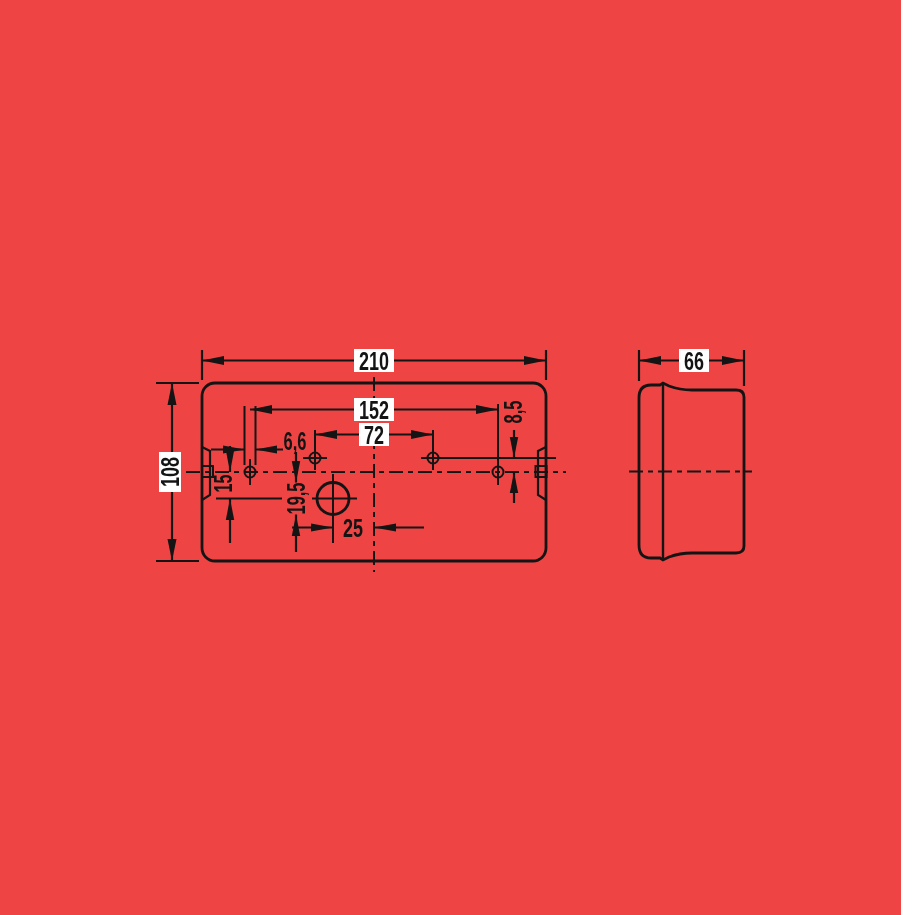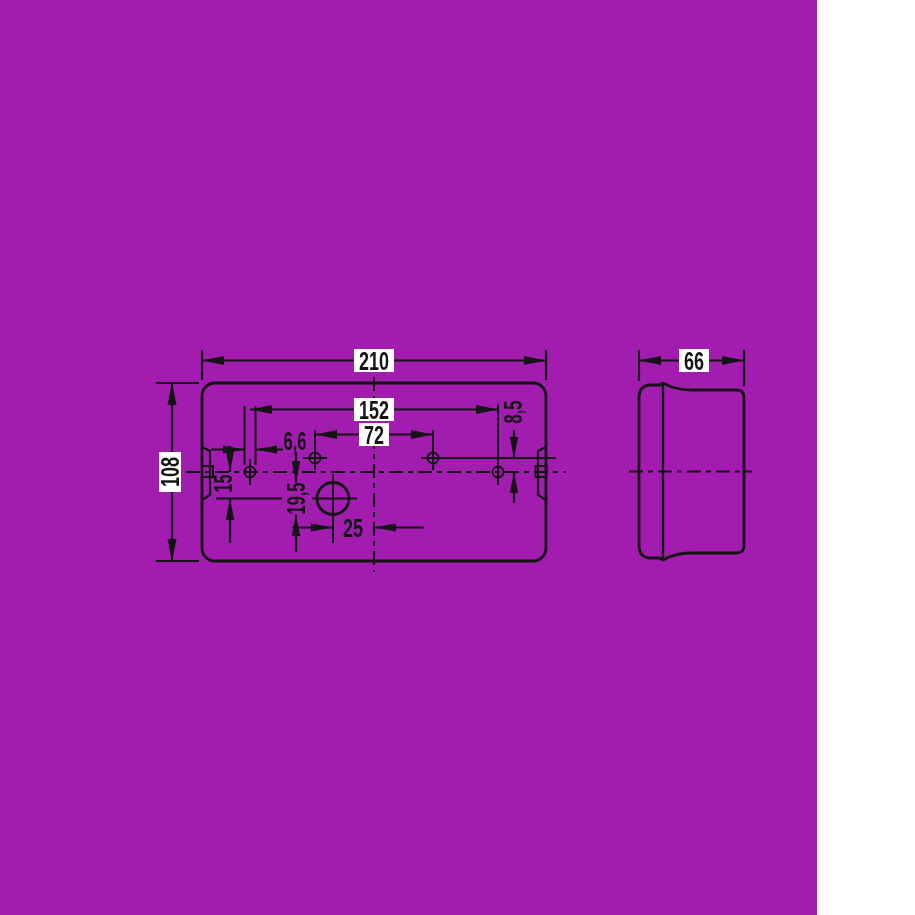--- a/index.html
+++ b/index.html
@@ -1,16 +1,16 @@
 <!DOCTYPE html>
 <html><head>
 <meta charset="utf-8">
 <style>
   html,body{margin:0;padding:0;background:#ffffff;}
-  .stage{width:817px;height:915px;position:relative;background:#a21caf;overflow:hidden;text-align:center;}
+  .stage{width:901px;height:915px;position:relative;background:#ef4444;overflow:hidden;text-align:center;}
   svg{display:block;}
   text{font-family:"Liberation Sans",sans-serif;font-weight:700;fill:#141414;}
   .dim-text{font-size:26px;}
 </style>
 </head>
 <body>
 
 <div class="stage">
 <svg width="915" height="915" viewBox="0 0 915 915">
 

